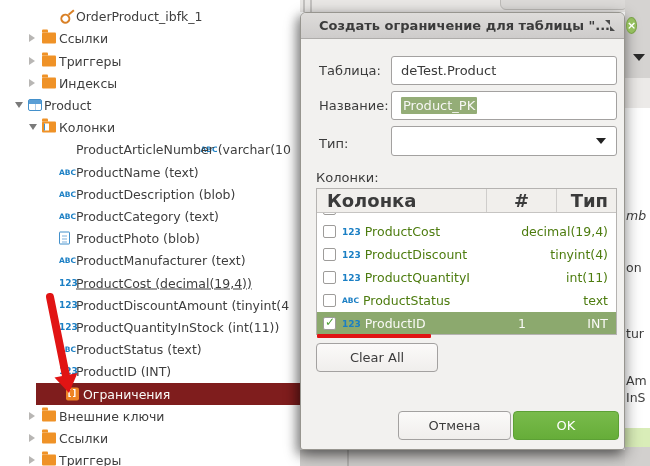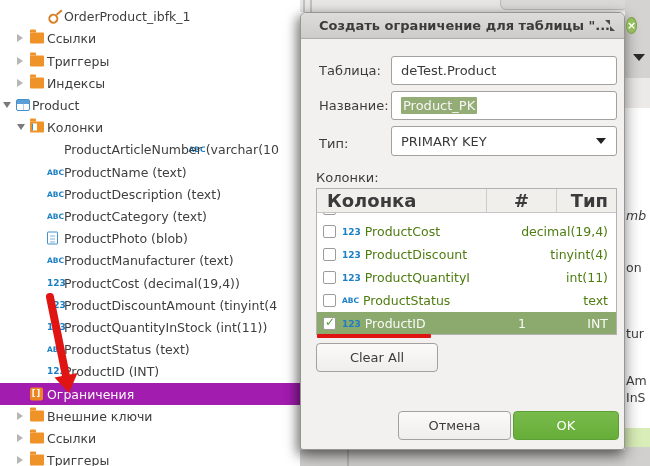--- a/index.html
+++ b/index.html
@@ -16,22 +16,22 @@
   .bg-right .seg-grey2 { position:absolute; left:0; top:78px; width:25px; height:30px; background:#eceae8; }
   .bg-right .seg-green { position:absolute; left:0; top:428px; width:25px; height:19px; background:#d9edb8; }
   .bg-right .seg-grey3 { position:absolute; left:0; top:447px; width:25px; height:19px; background:#d2d0ce; }
   .bg-combo-arrow { position:absolute; left:8px; top:54px; width:0; height:0; border-left:6px solid transparent; border-right:6px solid transparent; border-top:7px solid #2a2a2a; }
   .bg-frag { position:absolute; left:1px; font-size:12.5px; color:#3e3e3e; white-space:nowrap; }
   .bg-bottom { position:absolute; left:300px; top:450px; width:325px; height:16px; background:#cfcdcb; z-index:0; }
   .bg-bottom .vline { position:absolute; left:47px; top:0; width:2px; height:16px; background:#b3b1af; }
 
   
   .tree { position:absolute; left:0; top:0; width:300px; height:466px; overflow:hidden; background:#fff; z-index:1; }
-  .trow { position:absolute; left:0; width:300px; height:22px; }
-  .trow.selected { background:#a21caf; }
+  .trow { position:absolute; left:12px; width:300px; height:22px; }
+  .trow.selected { background:#7f1d1d;margin-left:24px; }
   .trow.selected .tlabel { color:#fafaf7; }
   .tlabel { position:absolute; top:50%; transform:translateY(-50%); font-size:12.5px; color:#3e3e3e; white-space:nowrap; }
   .exp { position:absolute; top:50%; transform:translateY(-50%); width:0; height:0; }
   .exp.expanded { border-left:4.5px solid transparent; border-right:4.5px solid transparent; border-top:6px solid #7a7a7a; }
   .exp.collapsed { border-top:4.5px solid transparent; border-bottom:4.5px solid transparent; border-left:6px solid #b8b6b4; }
   .ticon { position:absolute; top:50%; transform:translateY(-50%); display:flex; align-items:center; justify-content:center; }
 
   
   .i-folder { width:14px; height:11px; background:#ef9227; border-radius:1px; position:relative; }
   .i-folder::before { content:""; position:absolute; top:-3px; left:0; width:6px; height:3px; background:#ef9227; border-radius:1px 1px 0 0; }
@@ -163,41 +163,41 @@
     <span class="tlabel" style="left: 64px;">ProductArticleNumber (varchar(10</span>
   </div>
       <div class="trow" style="top: 160.6px;">
 
     <span class="ticon i-abc" style="left: 47px;"></span>
     <span class="tlabel" style="left: 64px;">ProductName (text)</span>
   </div>
       <div class="trow" style="top: 182.8px;">
 
     <span class="ticon i-abc" style="left: 47px;"></span>
-    <span class="tlabel" style="left: 64px;">ProductDescription (text)</span>
+    <span class="tlabel" style="left: 64px;">ProductDescription (blob)</span>
   </div>
       <div class="trow" style="top: 205px;">
 
     <span class="ticon i-abc" style="left: 47px;"></span>
     <span class="tlabel" style="left: 64px;">ProductCategory (text)</span>
   </div>
       <div class="trow" style="top: 227.2px;">
 
     <span class="ticon i-blob" style="left: 47px;"></span>
     <span class="tlabel" style="left: 64px;">ProductPhoto (blob)</span>
   </div>
       <div class="trow" style="top: 249.4px;">
 
     <span class="ticon i-abc" style="left: 47px;"></span>
     <span class="tlabel" style="left: 64px;">ProductManufacturer (text)</span>
   </div>
       <div class="trow" style="top: 271.6px;">
 
     <span class="ticon i-123" style="left: 47px;"></span>
-    <span class="tlabel" style="left: 64px;">ProductCost (decimal(19,4))</span>
+    <span class="tlabel" style="left: 64px; text-decoration: underline;">ProductCost (decimal(19,4))</span>
   </div>
       <div class="trow" style="top: 293.8px;">
 
     <span class="ticon i-123" style="left: 47px;"></span>
     <span class="tlabel" style="left: 64px;">ProductDiscountAmount (tinyint(4</span>
   </div>
       <div class="trow" style="top: 316px;">
 
     <span class="ticon i-123" style="left: 47px;"></span>
     <span class="tlabel" style="left: 64px;">ProductQuantityInStock (int(11))</span>
@@ -252,21 +252,20 @@
       <span>deTest.Product</span>
     </div>
 
     <span class="flabel" style="top:85px;">Название:</span>
     <div class="finput" style="top:78px;">
       <span class="sel-text">Product_PK</span>
     </div>
 
     <span class="flabel" style="top:123px;">Тип:</span>
     <div class="finput" style="top:113px; height:30px;">
-      <span>PRIMARY KEY</span>
       <span class="combo-arrow"></span>
     </div>
 
     <span class="flabel" style="left:15px; top:157px;">Колонки:</span>
 
     <div class="ctable">
       <div class="chead">
         <div class="ch-name">Колонка</div>
         <div class="ch-num">#</div>
         <div class="ch-type">Тип</div>

